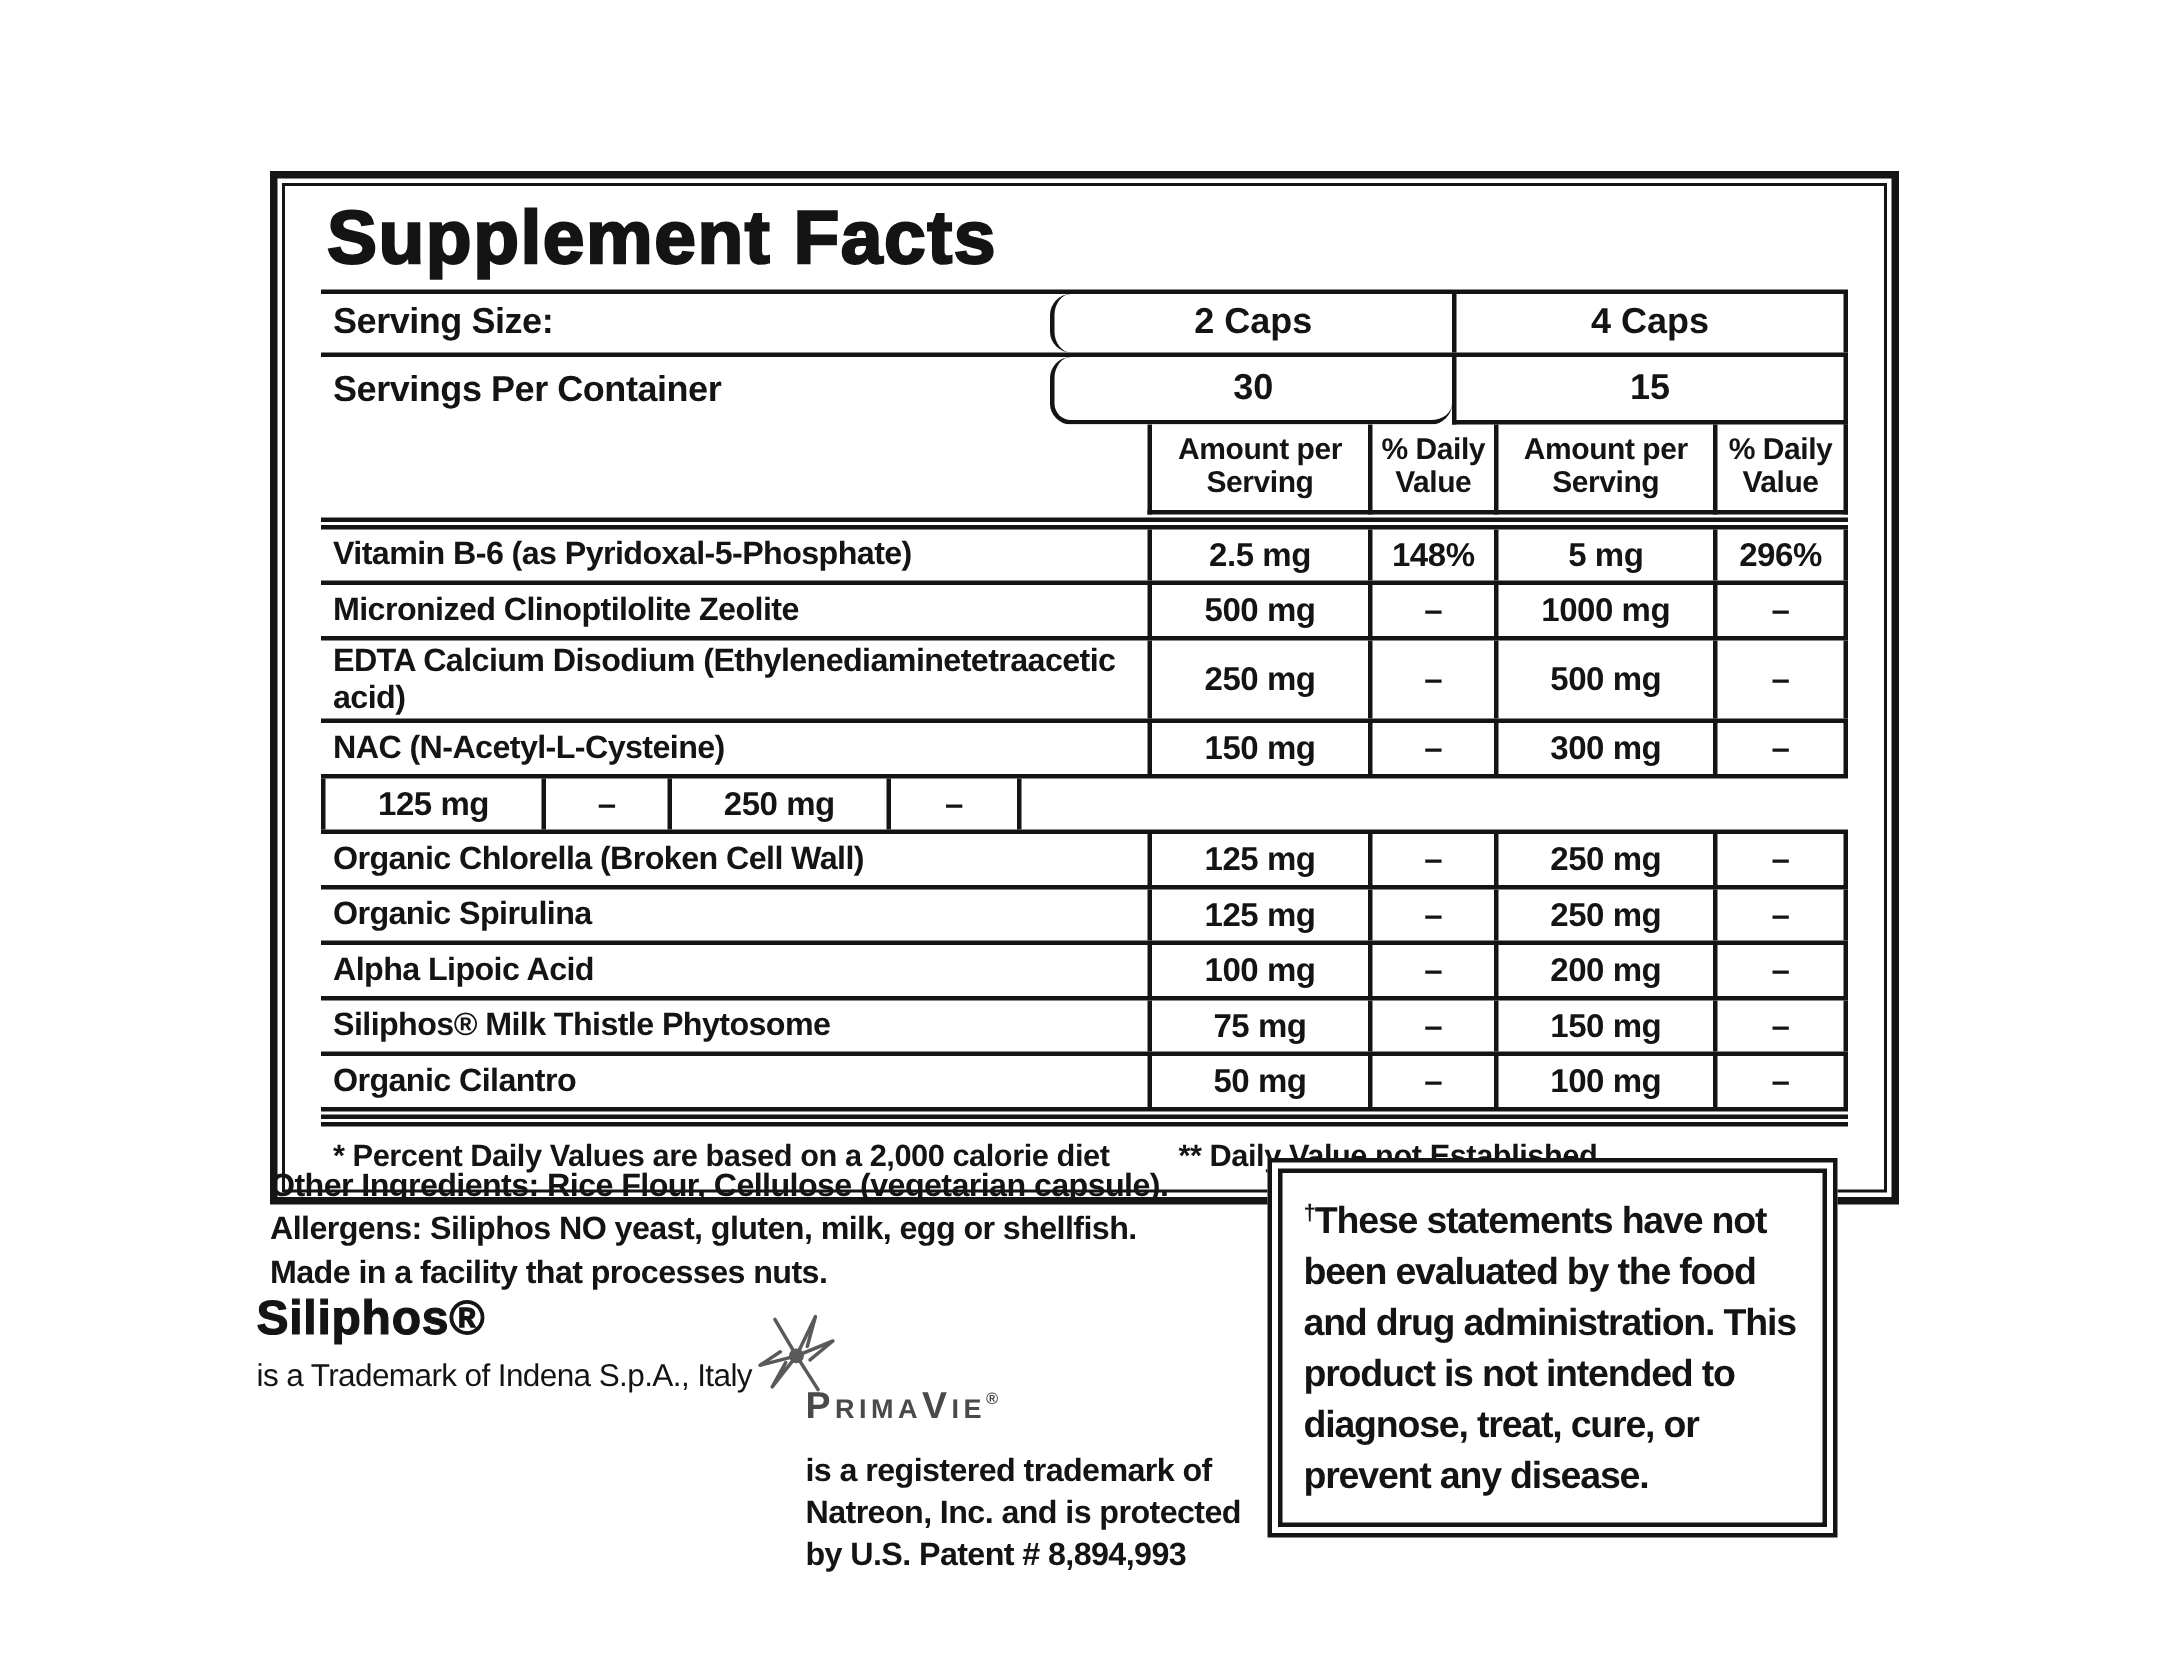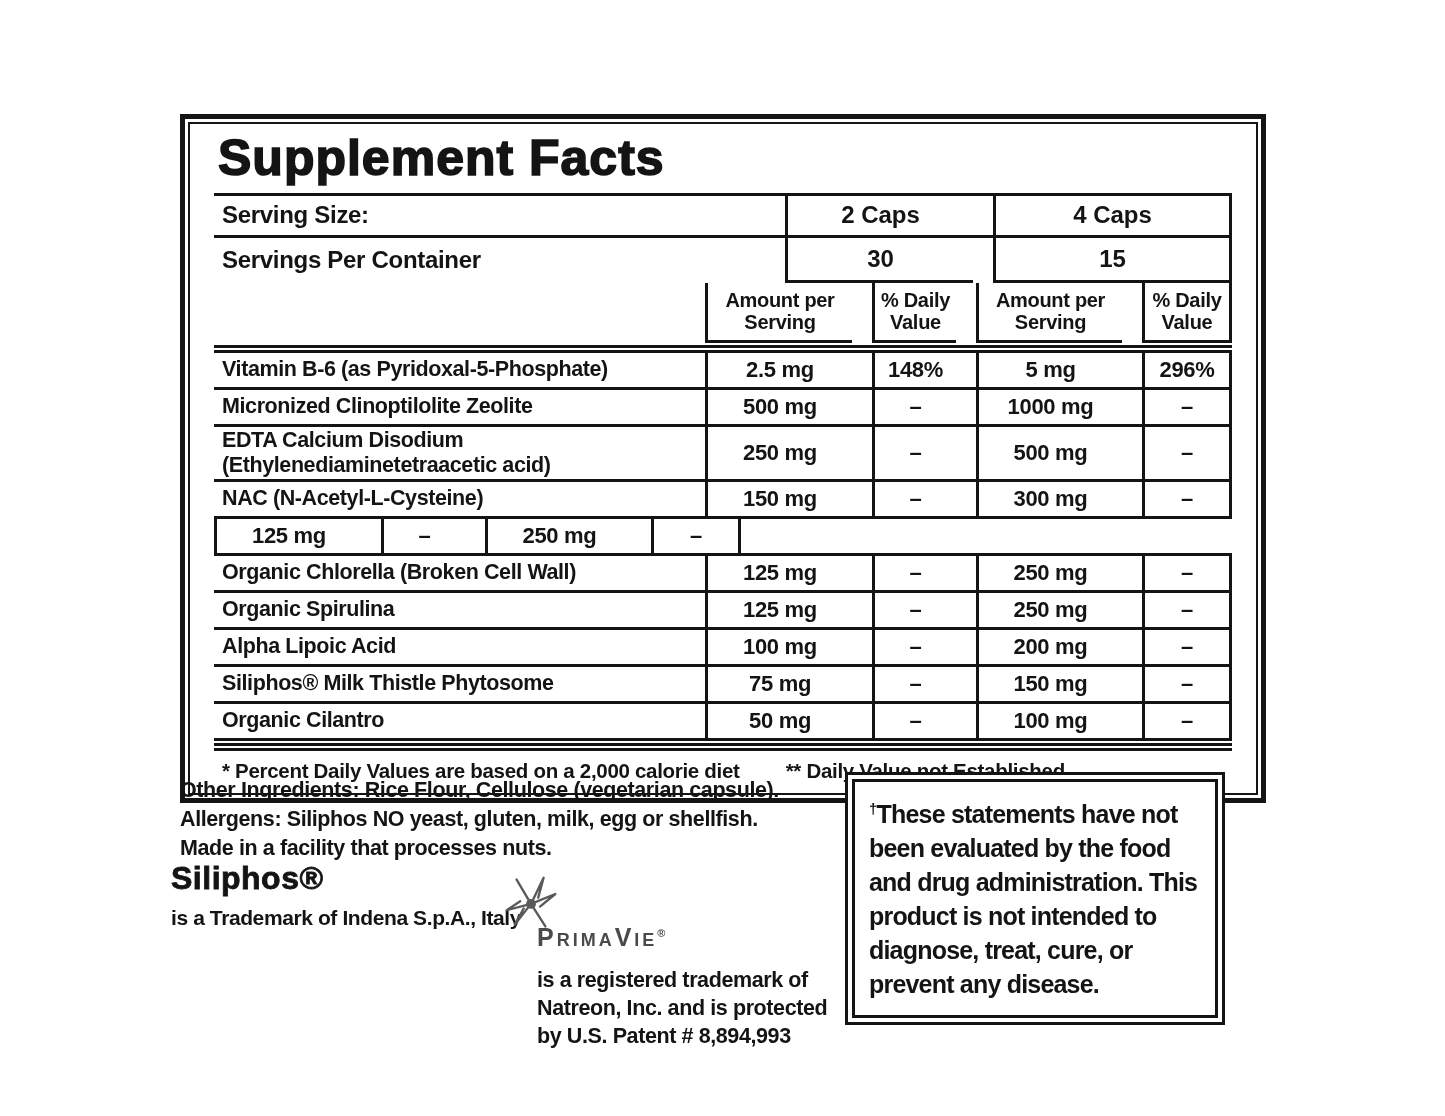--- a/index.html
+++ b/index.html
@@ -20,37 +20,37 @@
   }
   .panel-inner{
     border:2px solid var(--ink);margin:3px;padding:0 22px;
   }
   .sf-title{
     font-size:50px;font-weight:bold;letter-spacing:1px;
     -webkit-text-stroke:1.6px var(--ink);
     padding:8px 6px 8px;line-height:1.05;
   }
   .tbl{margin:0 2px 0;}
-  .row{display:flex;align-items:stretch;gap:20px;}
+  .row{display:flex;align-items:stretch;}
   .c-label{
     flex:1;display:flex;align-items:center;
     padding:2px 8px;font-weight:bold;
   }
   .c-val{
     display:flex;align-items:center;justify-content:center;
     text-align:center;font-weight:bold;
     border-left:3px solid var(--ink);
   }
   .c-val.last{border-right:3px solid var(--ink);}
   .w1{width:147px;}
   .w2{width:84px;}
   .w3{width:146px;}
   .w4{width:90px;}
-  .w12{width:188px;}
-  .w34{width:239px;}
+  .w12{width:268px;border-radius:14px;}
+  .w34{width:264px;}
   
   .r-serv{min-height:45px;}
   .r-serv .c-label{font-size:24px;letter-spacing:-0.3px;}
   .r-serv .c-val{font-size:24px;}
   .r-serv1{border-top:3px solid var(--ink);border-bottom:3px solid var(--ink);}
   .r-serv2 .c-val{border-bottom:3px solid var(--ink);}
   
   .r-head{min-height:60px;}
   .r-head .c-val{
     font-size:20px;line-height:1.12;padding:4px 2px;
@@ -77,21 +77,21 @@
     font-size:21.5px;font-weight:bold;line-height:29px;
     letter-spacing:-0.4px;white-space:nowrap;
   }
   .other-block p{margin:0;}
   .siliphos-block{position:absolute;left:171px;top:860px;}
   .siliphos-name{
     font-size:32px;font-weight:bold;letter-spacing:0.5px;
     -webkit-text-stroke:0.8px var(--ink);
   }
   .siliphos-sub{
-    font-size:21px;font-weight:bold;margin-top:9px;letter-spacing:-0.4px;
+    font-size:21px;font-weight:normal;margin-top:9px;letter-spacing:-0.4px;
     white-space:nowrap;
   }
   .primavie-block{position:absolute;left:504px;top:874px;width:310px;}
   .primavie-logo{position:absolute;left:0;top:0;width:54px;height:58px;}
   .primavie-word{
     position:absolute;left:33px;top:49px;
     font-variant:small-caps;font-weight:bold;font-size:25px;
     letter-spacing:3px;color:var(--gray);white-space:nowrap;
   }
   .primavie-word sup{font-size:11px;letter-spacing:0;}

